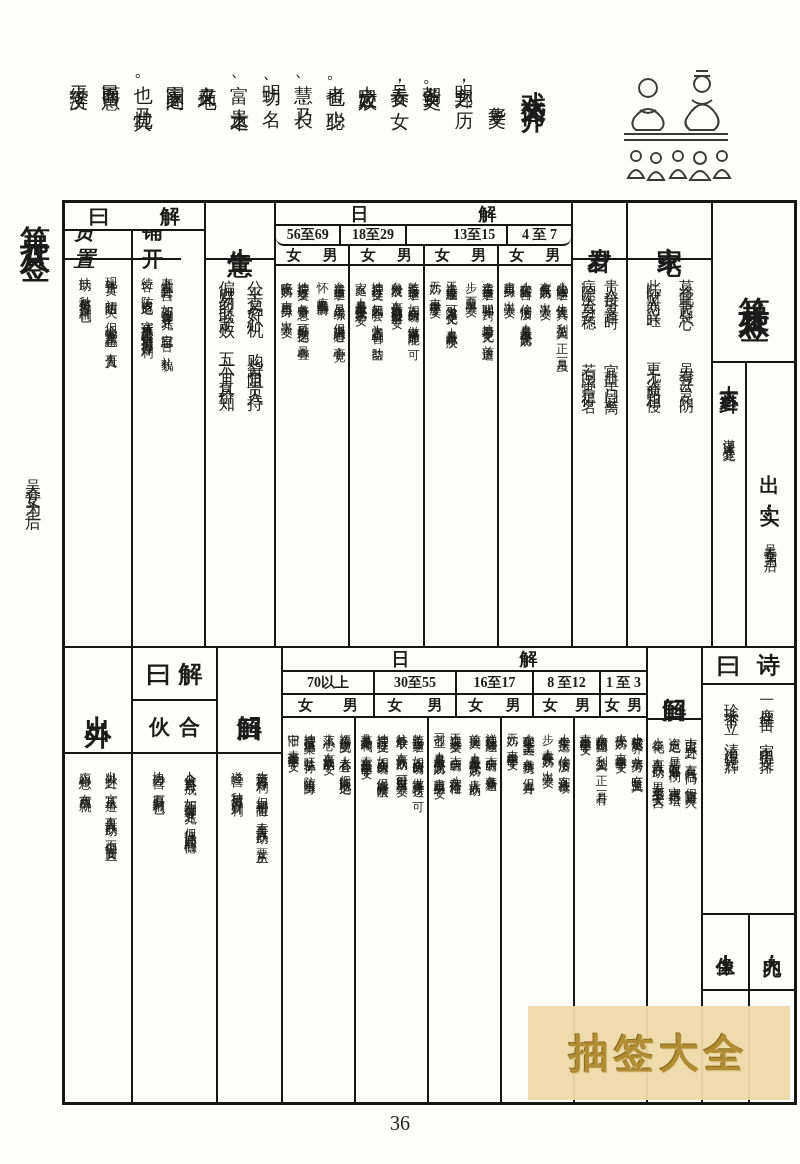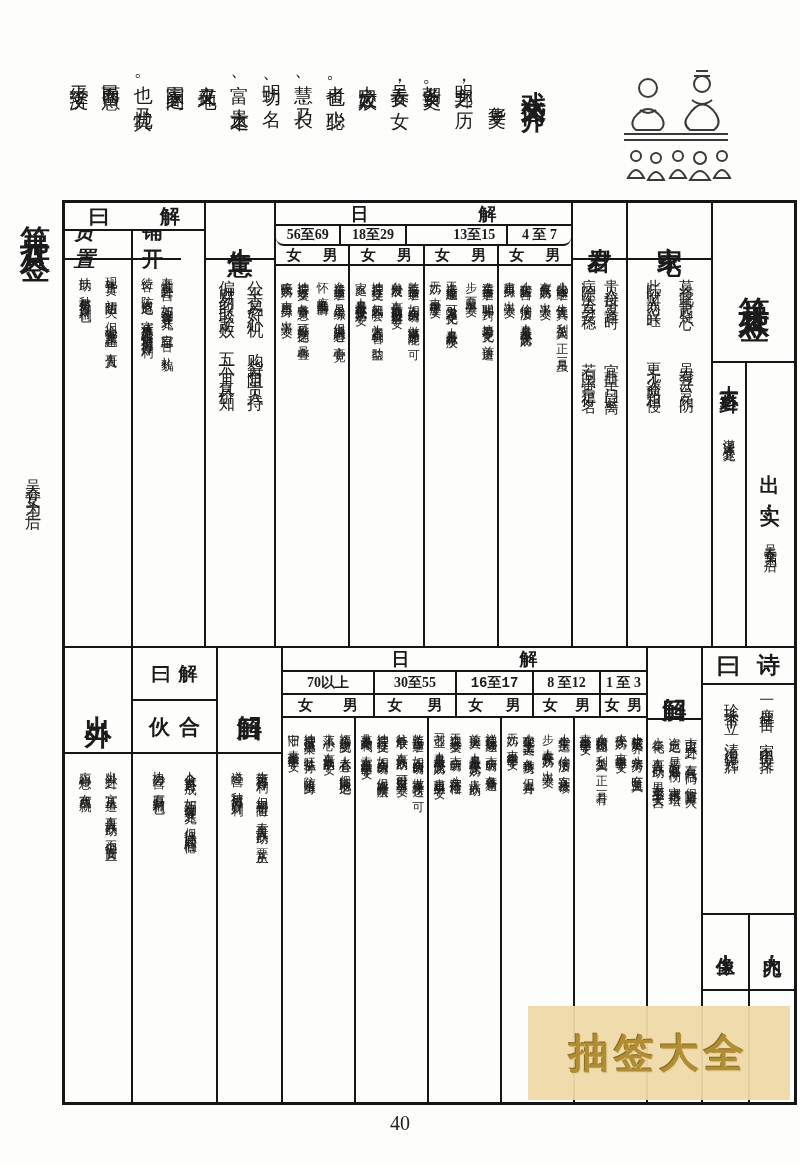--- a/index.html
+++ b/index.html
@@ -270,21 +270,21 @@
         <div class="hdr-h bb" style="height:106px;">
           <div class="hdr-v" style="font-size:27px;letter-spacing:6px;">出外</div>
         </div>
         <div class="vwrap content">
             <div class="vcol">出外之卦　宜从正道　有贵人扶助　不但平安而且</div>
             <div class="vcol">应心得想　东成西就</div>
           </div>
       </div>
 
       <div class="col br" style="width:85px;">
-        <div class="hdr-h bb" style="height:53px;font-size:19px;letter-spacing:8px;padding-left:8px;font-weight:bold;">曰解</div>
+        <div class="hdr-h bb" style="height:53px;font-size:24px;letter-spacing:8px;padding-left:8px;font-weight:bold;">曰解</div>
         <div class="hdr-h hdr2 bb" style="height:53px;">伙合</div>
         <div class="vwrap content">
             <div class="vcol">卜合伙之卦可成　如万物缝春之兆　但伙计必同心同德</div>
             <div class="vcol">协力经营　有厚财利也</div>
           </div>
       </div>
 
       <div class="col br" style="width:65px;">
         <div class="hdr-h bb" style="height:106px;">
           <div class="hdr-v" style="font-size:25px;letter-spacing:5px;">解曰</div>
@@ -296,21 +296,21 @@
       </div>
 
       <div class="col br" style="width:365px;">
         <div class="span-hdr sp-mid bb" style="height:24px;font-size:18px;">
           <span>日</span>
           <span>解</span>
         </div>
         <div class="row bb" style="height:23px;">
           <div class="range br" style="width:90px;">70以上</div>
           <div class="range br" style="width:80px;">30至55</div>
-          <div class="range br" style="width:75px;font-family:Liberation Mono, monospace;">16至17</div>
+          <div class="range br" style="width:75px;">16至17</div>
           <div class="range br" style="width:65px;">8 至12</div>
           <div class="range" style="flex:1;">1 至 3</div>
         </div>
         <div class="row bb" style="height:23px;">
           <div class="genders br" style="width:90px;">
             <span>男</span>
             <span>女</span>
           </div>
           <div class="genders br" style="width:80px;">
             <span>男</span>
@@ -418,14 +418,14 @@
           </div>
         </div>
       </div>
     </div>
   </div>
 
   <div class="watermark">
     <span>抽签大全</span>
   </div>
 
-  <div class="pageno">40</div>
+  <div class="pageno">36</div>
 </div>
 
 </body></html>

